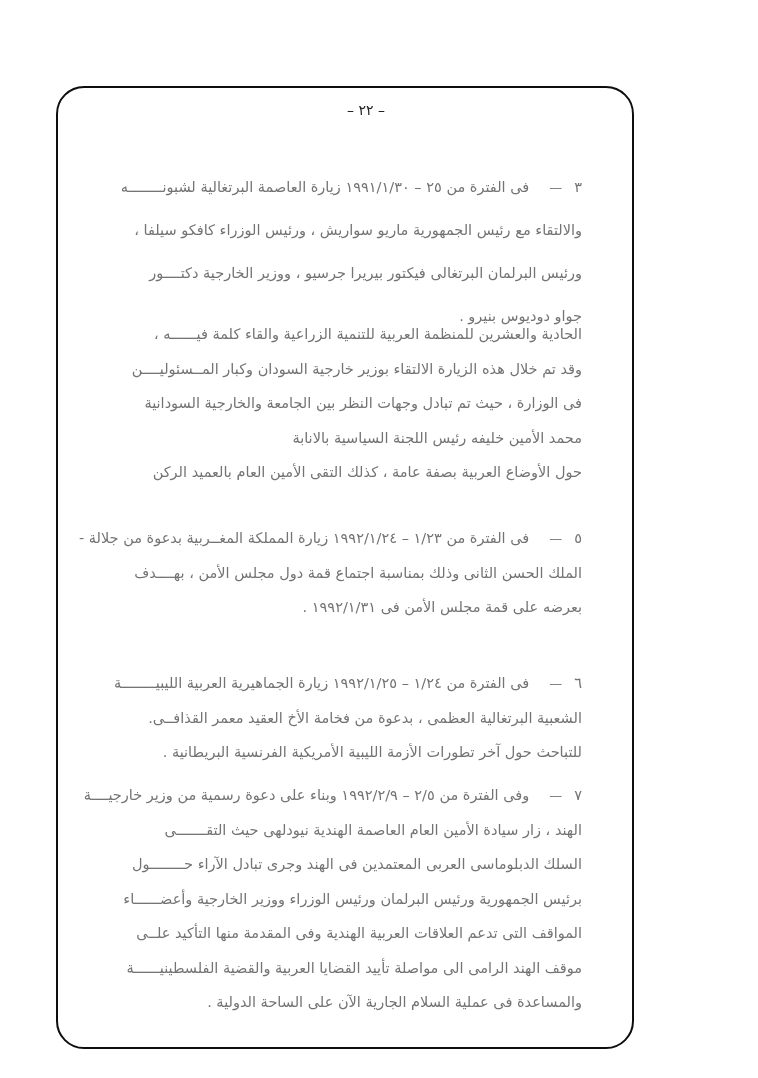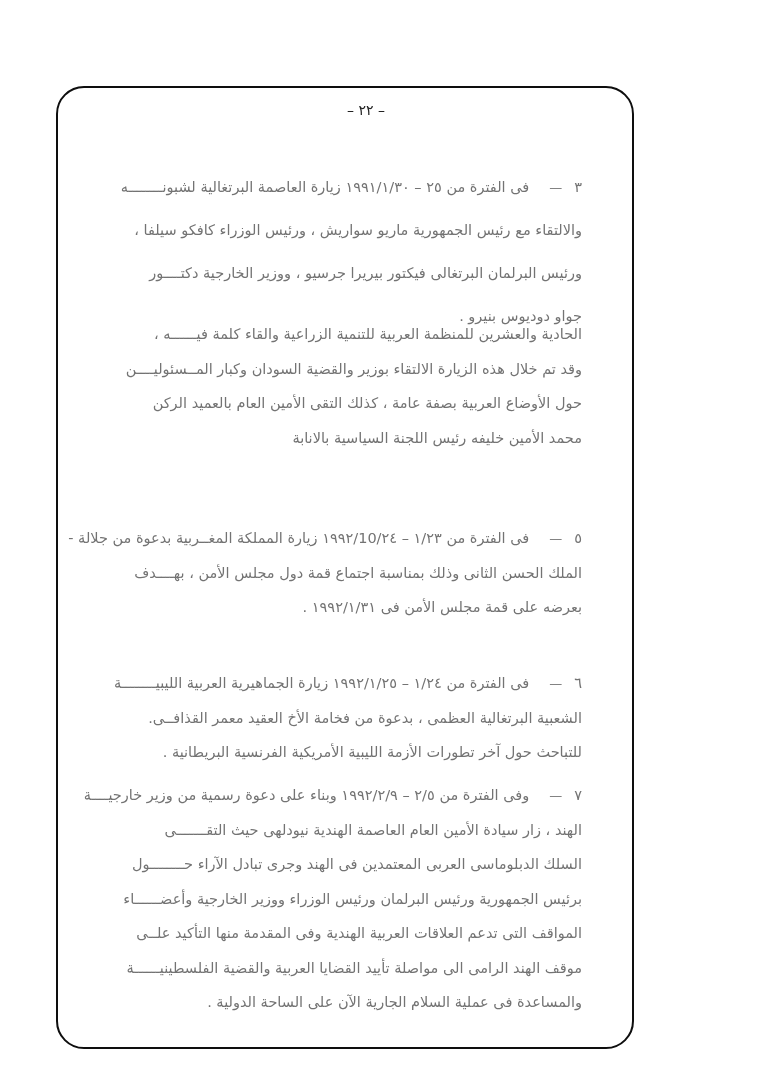--- a/index.html
+++ b/index.html
@@ -66,27 +66,28 @@
 
   <div class="para" style="top:166px; --lh:43px">
     <div class="line"><span class="pnum">٣</span><span class="pdash">—</span><span>فى الفترة من ٢٥ – ١٩٩١/١/٣٠  زيارة العاصمة البرتغالية لشبونــــــــه</span></div>
     <div class="line">والالتقاء مع رئيس الجمهورية ماريو سواريش ،   ورئيس الوزراء كافكو سيلفا ،</div>
     <div class="line">ورئيس البرلمان البرتغالى فيكتور بيريرا جرسيو ،   ووزير الخارجية دكتــــور</div>
     <div class="line">جواو دوديوس بنيرو .</div>
   </div>
 
   <div class="para" style="top:317px; --lh:34.5px">
     <div class="line">الحادية والعشرين للمنظمة العربية للتنمية الزراعية والقاء كلمة فيــــــه ،</div>
-    <div class="line">وقد تم خلال هذه الزيارة الالتقاء بوزير والقضية  السودان وكبار المــسئوليــــن</div>
+    <div class="line">وقد تم خلال هذه الزيارة الالتقاء بوزير خارجية  السودان وكبار المــسئوليــــن</div>
+    <div class="line">فى الوزارة ،   حيث تم تبادل وجهات النظر بين الجامعة والخارجية السودانية</div>
+    <div class="line">محمد الأمين خليفه رئيس اللجنة السياسية بالانابة</div>
     <div class="line">حول الأوضاع العربية بصفة عامة ،   كذلك التقى الأمين العام بالعميد الركن</div>
-    <div class="line">محمد الأمين خليفه رئيس اللجنة السياسية بالانابة</div>
   </div>
 
   <div class="para" style="top:521px; --lh:34.5px">
-    <div class="line"><span class="pnum">٥</span><span class="pdash">—</span><span>فى الفترة من ١/٢٣ – ١٩٩٢/10/٢٤ زيارة المملكة المغــربية  بدعوة من جلالة -</span></div>
+    <div class="line"><span class="pnum">٥</span><span class="pdash">—</span><span>فى الفترة من ١/٢٣ – ١٩٩٢/١/٢٤ زيارة المملكة المغــربية  بدعوة من جلالة -</span></div>
     <div class="line">الملك الحسن الثانى وذلك بمناسبة اجتماع قمة دول مجلس الأمن ،   بهــــدف</div>
     <div class="line">بعرضه على قمة مجلس الأمن فى ١٩٩٢/١/٣١ .</div>
   </div>
 
   <div class="para" style="top:666px; --lh:34.5px">
     <div class="line"><span class="pnum">٦</span><span class="pdash">—</span><span>فى الفترة من ١/٢٤  – ١٩٩٢/١/٢٥   زيارة الجماهيرية العربية الليبيــــــــة</span></div>
     <div class="line">الشعبية البرتغالية العظمى ،  بدعوة من فخامة الأخ  العقيد معمر القذافــى.</div>
     <div class="line">للتباحث حول آخر تطورات الأزمة الليبية الأمريكية الفرنسية البريطانية .</div>
   </div>
 

